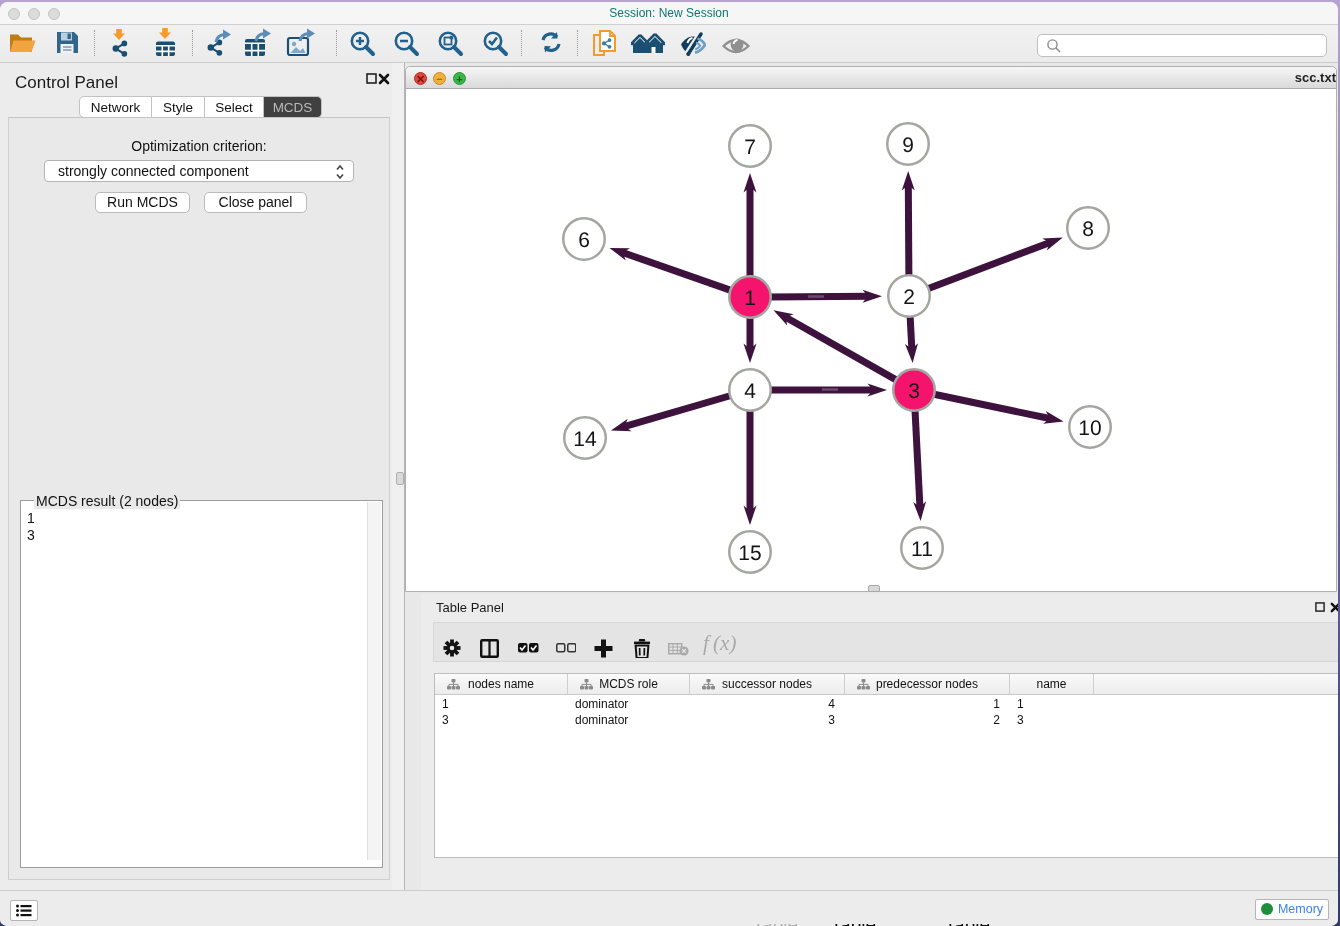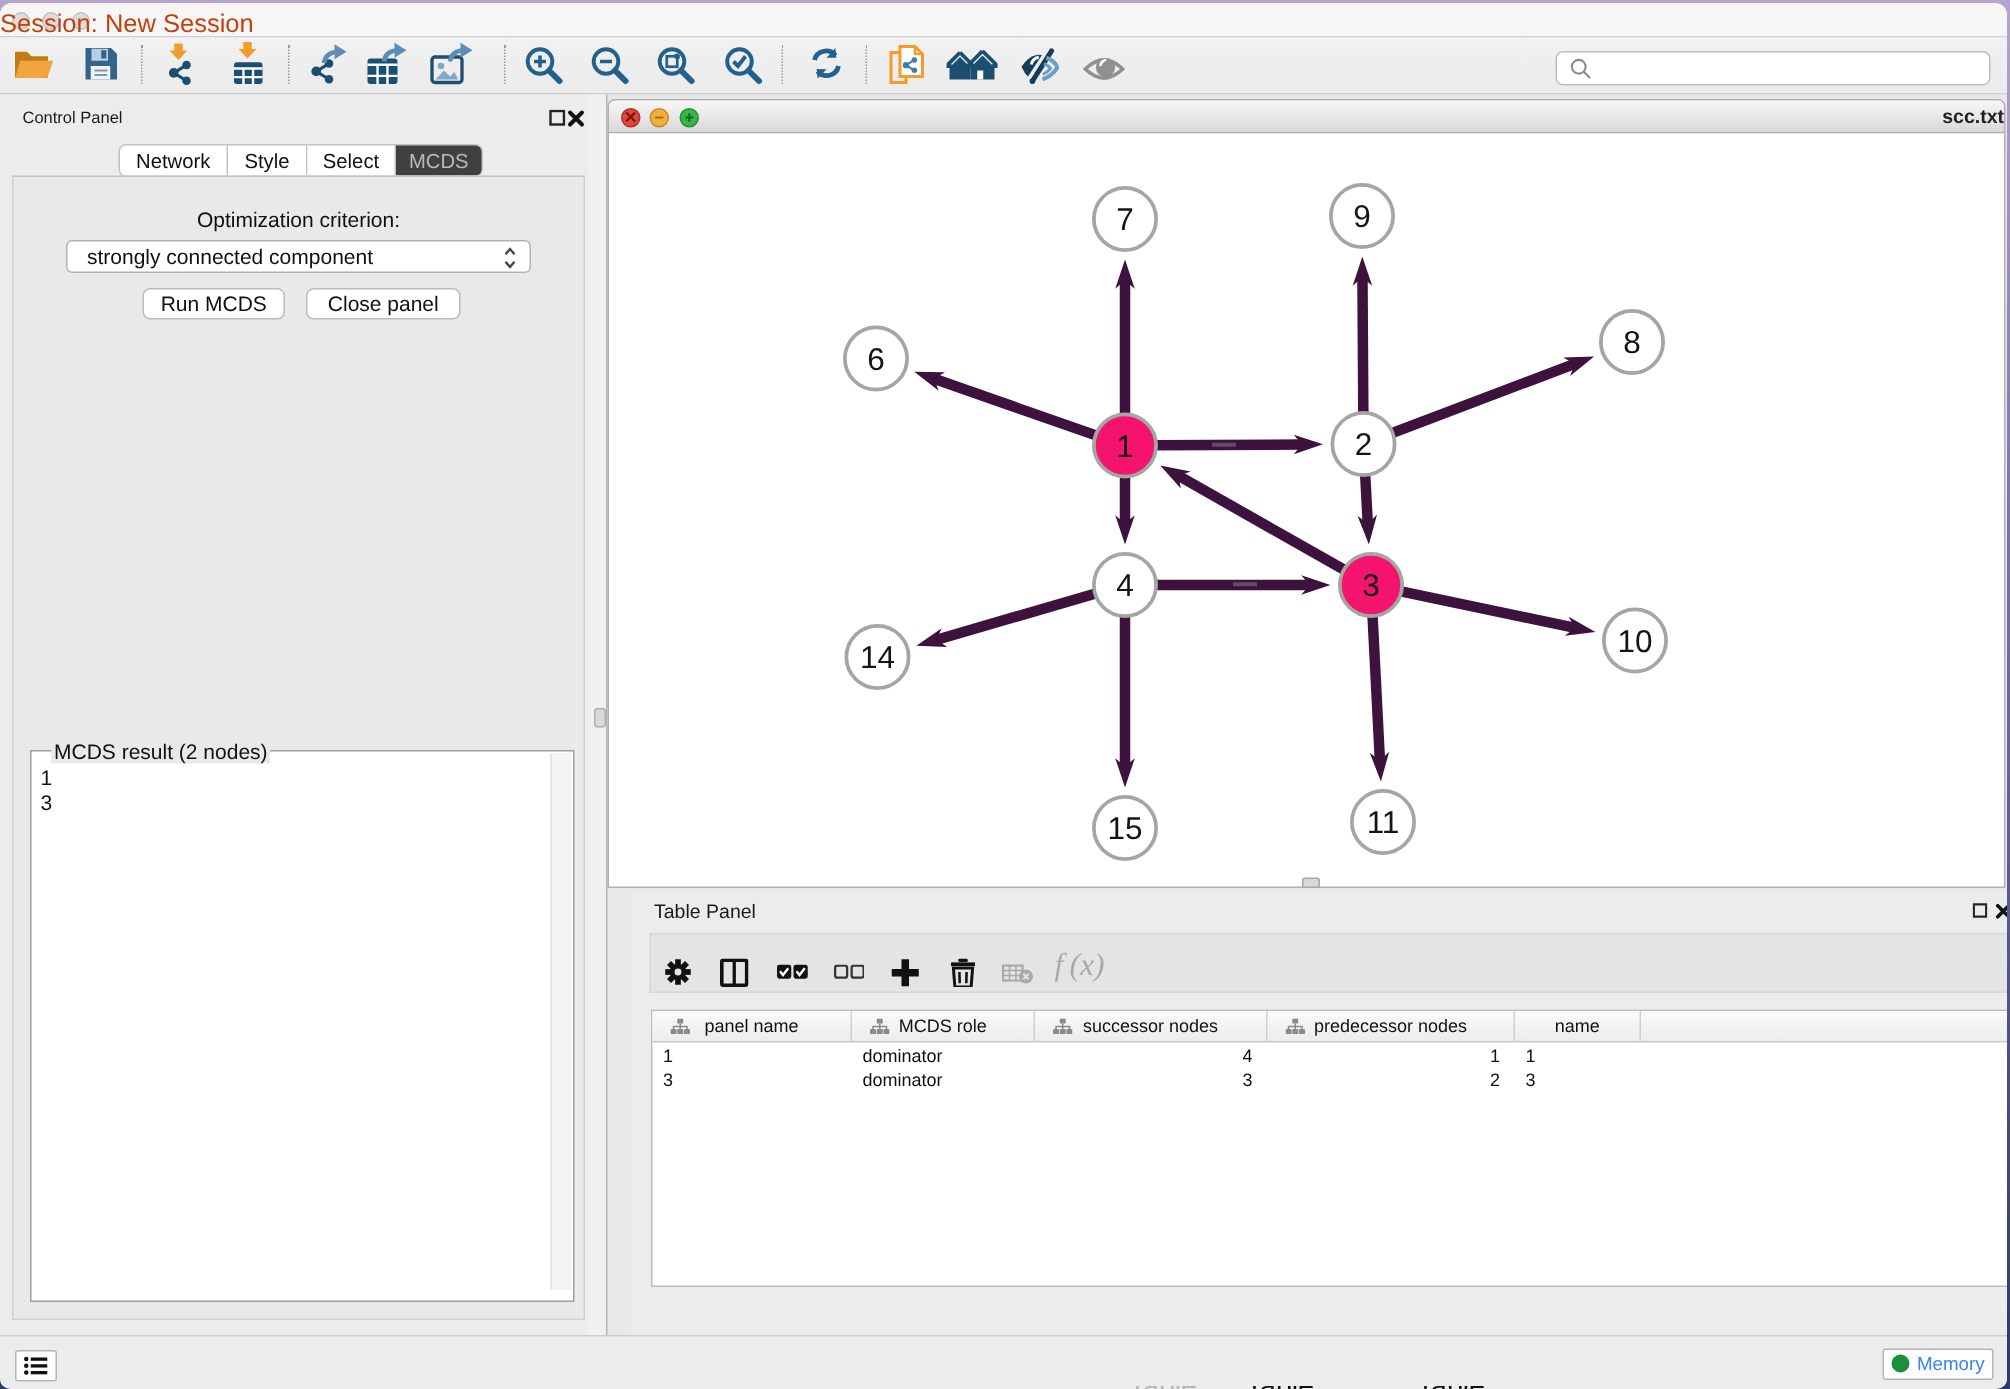--- a/index.html
+++ b/index.html
@@ -3,29 +3,29 @@
 <meta charset="utf-8">
 <style>
   * { margin:0; padding:0; box-sizing:border-box; }
   html,body { width:1340px; height:926px; overflow:hidden; }
   body { will-change:transform; background:linear-gradient(#b7a3d0, #7a6fa8 40%, #2e3a68); font-family:"Liberation Sans", sans-serif; position:relative; }
   .abs { position:absolute; }
   .win { position:absolute; left:0; top:2px; width:1338px; height:924px; background:#ececec; border-radius:8px 8px 7px 7px; overflow:hidden; }
   
   .titlebar { position:absolute; left:0; top:0; width:100%; height:23px; background:#f6f6f6; border-bottom:1px solid #d0d0d0; }
   .tl { position:absolute; top:5.5px; width:12px; height:12px; border-radius:50%; background:#dcdcdc; border:1px solid #c3c3c3; }
-  .title-text { position:absolute; top:4px; left:0; width:100%; font-size:17px; color:#c2410c; }
+  .title-text { position:absolute; top:4px; left:0; width:100%; text-align:center; font-size:12px; color:#0f766e; }
   
   .toolbar { position:absolute; left:0; top:23px; width:100%; height:38px; background:linear-gradient(#f1f1f1,#ebebeb); border-bottom:1px solid #cccccc; }
   .tsep { position:absolute; top:5px; height:26px; width:0; border-left:1px dotted #9a9a9a; }
   .ticon { position:absolute; top:4px; }
   .searchbox { position:absolute; left:1037px; top:9px; width:290px; height:23px; background:#fff; border:1px solid #bfbfbf; border-radius:5px; }
   
   .cpanel { position:absolute; left:0; top:61px; width:392px; height:827px; background:#ececec; }
-  .cp-head { position:absolute; left:15px; top:10px; font-size:11px; color:#1a1a1a; }
+  .cp-head { position:absolute; left:15px; top:10px; font-size:17px; color:#1a1a1a; }
   .cp-tabs { position:absolute; left:79px; top:33px; height:22px; display:flex; }
   .tab { height:22px; font-size:13.5px; color:#111; background:#fff; border:1px solid #c2c2c2; border-left:none; line-height:21px; text-align:center; }
   .tab.first { border-left:1px solid #c2c2c2; border-radius:5px 0 0 5px; }
   .tab.sel { background:#404040; color:#b9b9b9; border-radius:0 5px 5px 0; }
   .cp-body { position:absolute; left:8px; top:54px; width:382px; height:763px; background:#e9e9e9; border:1px solid #cfcfcf; border-top:1px solid #c4c4c4; }
   .opt-label { position:absolute; left:0; top:20px; width:100%; text-align:center; font-size:14px; color:#111; }
   .dropdown { position:absolute; left:35px; top:42px; width:310px; height:22px; background:#fff; border:1px solid #b3b3b3; border-radius:4px; font-size:14px; line-height:20px; padding-left:13px; color:#111; }
   .chev { position:absolute; right:8px; top:2px; font-size:11px; color:#333; letter-spacing:0; line-height:8px; text-align:center; }
   .btn { position:absolute; top:74px; height:21px; background:#fff; border:1px solid #bbb; border-radius:5px; font-size:14px; text-align:center; color:#111; line-height:19px; }
   .groupbox { position:absolute; left:11px; top:382px; width:363px; height:368px; border:1px solid #9d9d9d; background:#fff; }
@@ -347,21 +347,21 @@
             <line x1="5" y1="2.7" x2="5" y2="12.7"></line>
             <line x1="9.3" y1="2.7" x2="9.3" y2="12.7"></line>
           </g>
           <circle cx="16" cy="10" r="4.6" fill="#a9a9a9"></circle>
           <path d="M14.2 8.2 L17.8 11.8 M17.8 8.2 L14.2 11.8" stroke="#e4e4e4" stroke-width="1.3"></path>
         </svg>
       <div style="position:absolute;left:269px;top:8px;font-family:'Liberation Serif',serif;font-style:italic;font-size:21px;color:#a9a9a9;"><i>f</i> (<i>x</i>)</div>
     </div>
     <div class="tbl">
       <div class="tbl-head">
-        <div class="th" style="left:0; width:133px;">panel name</div>
+        <div class="th" style="left:0; width:133px;">nodes name</div>
         <div class="th" style="left:133px; width:122px;">MCDS role</div>
         <div class="th" style="left:255px; width:155px;">successor nodes</div>
         <div class="th" style="left:410px; width:165px;">predecessor nodes</div>
         <div class="th" style="left:575px; width:84px;">name</div>
       </div>
       <svg style="position:absolute;left:12px;top:5px;" width="13" height="11" viewBox="0 0 13 11">
           <g fill="#8a8a8a">
             <rect x="4.5" y="0" width="4" height="3.4" rx="0.8"></rect>
             <rect x="0" y="7" width="4" height="3.4" rx="0.8"></rect>
             <rect x="4.5" y="7" width="4" height="3.4" rx="0.8"></rect>

